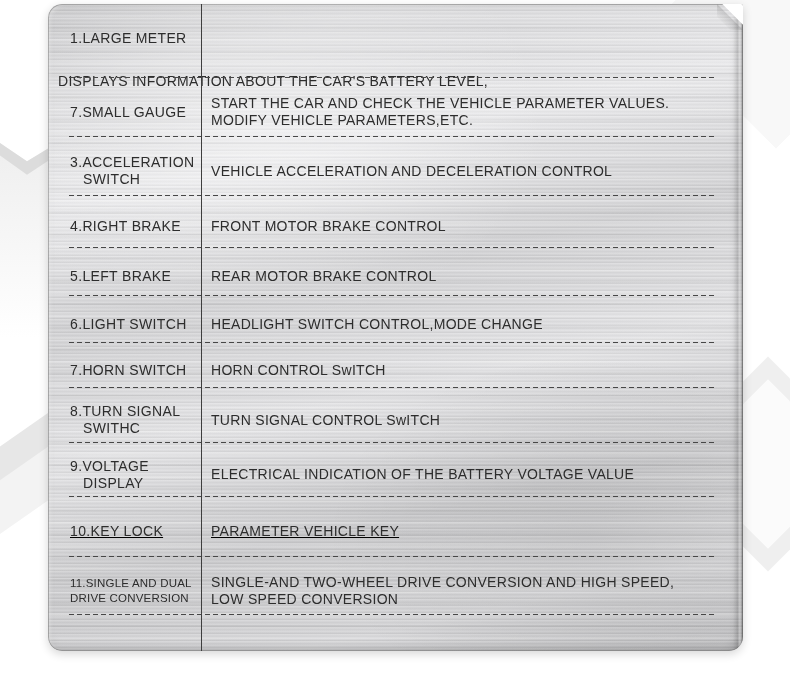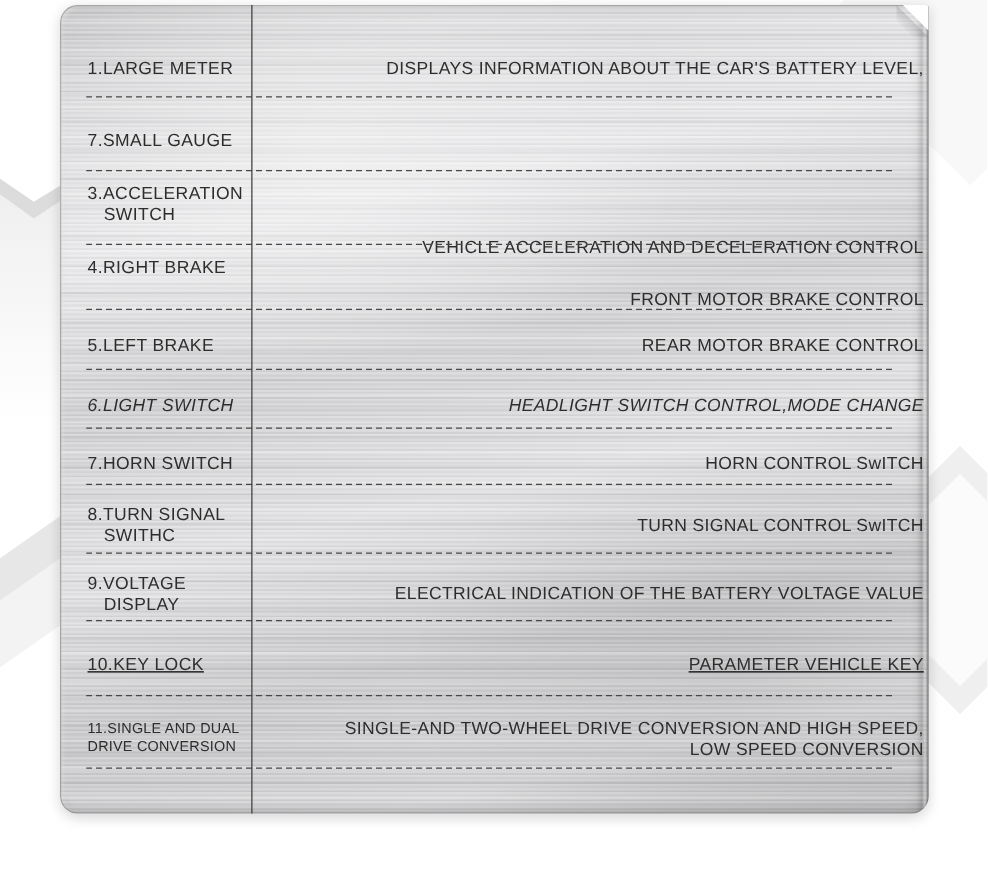--- a/index.html
+++ b/index.html
@@ -106,21 +106,21 @@
     background: repeating-linear-gradient(90deg,
       var(--dash-color, #474747) 0 5px, rgba(0,0,0,0) 5px 8px);
   }
   .cell-label, .cell-desc {
     box-sizing: border-box; display: flex; flex-direction: column;
     justify-content: center; padding-top: 9px;
     color: var(--text-color, #2d2d2d);
     font-size: 14px; line-height: 17px; letter-spacing: 0.35px;
   }
   .cell-label { width: 153px; padding-left: 22px; padding-right: 4px; }
-  .cell-desc  { flex: 1; padding-left: 10px; padding-right: 4px; letter-spacing: 0.3px; align-items: flex-end; }
+  .cell-desc  { flex: 1; padding-left: 10px; padding-right: 4px; letter-spacing: 0.3px; }
   .cell-label div, .cell-desc div { white-space: nowrap; }
   .row.first .cell-label, .row.first .cell-desc { padding-top: 26px; }
   .cell-label.hang div:nth-child(n+2) { margin-left: 13px; }
   .cell-label.small { font-size: 11.5px; line-height: 15px; letter-spacing: 0.2px; }
 </style>
 </head>
 <body style="--text-color: #2d2d2d; --dash-color: #474747; --divider-color: #3e3e3e;">
 
 <div class="stage">
 
@@ -130,64 +130,68 @@
   <div class="bg-deco band-left-bottom-2"></div>
   <div class="bg-deco band-top-right"></div>
   <div class="bg-deco diamond-right-outer"></div>
   <div class="bg-deco diamond-right-inner"></div>
 
   <div class="plate">
     <div class="plate-sheen"></div>
     <div class="edge-right"></div>
     <div class="divider"></div>
     <div class="rows">
-        <div class="row first" style="height: 74px;">
+        <div class="row first" style="height: 74px; flex-direction: column;">
           <div class="cell-label">
             <div>1.LARGE METER</div>
           </div>
           <div class="cell-desc">
             <div>DISPLAYS INFORMATION ABOUT THE CAR'S BATTERY LEVEL,</div>
           </div>
           <div class="dash"></div>
         </div>
         <div class="row" style="height: 59px;">
           <div class="cell-label">
             <div>7.SMALL GAUGE</div>
           </div>
-          <div class="dash"></div>
-        </div>
-        <div class="row" style="height: 59px; flex-direction: column;">
+          <div class="cell-desc">
+            <div>START THE CAR AND CHECK THE VEHICLE PARAMETER VALUES.</div>
+            <div>MODIFY VEHICLE PARAMETERS,ETC.</div>
+          </div>
+          <div class="dash"></div>
+        </div>
+        <div class="row" style="height: 59px;">
           <div class="cell-label hang">
             <div>3.ACCELERATION</div>
             <div>SWITCH</div>
           </div>
           <div class="cell-desc">
             <div>VEHICLE ACCELERATION AND DECELERATION CONTROL</div>
           </div>
           <div class="dash"></div>
         </div>
-        <div class="row" style="height: 52px; flex-direction: column;">
+        <div class="row" style="height: 52px;">
           <div class="cell-label">
             <div>4.RIGHT BRAKE</div>
           </div>
           <div class="cell-desc">
             <div>FRONT MOTOR BRAKE CONTROL</div>
           </div>
           <div class="dash"></div>
         </div>
         <div class="row" style="height: 48px;">
           <div class="cell-label">
             <div>5.LEFT BRAKE</div>
           </div>
           <div class="cell-desc">
             <div>REAR MOTOR BRAKE CONTROL</div>
           </div>
           <div class="dash"></div>
         </div>
-        <div class="row" style="height: 47px; font-style: italic;">
+        <div class="row" style="height: 47px;">
           <div class="cell-label">
             <div>6.LIGHT SWITCH</div>
           </div>
           <div class="cell-desc">
             <div>HEADLIGHT SWITCH CONTROL,MODE CHANGE</div>
           </div>
           <div class="dash"></div>
         </div>
         <div class="row" style="height: 45px;">
           <div class="cell-label">
@@ -220,21 +224,21 @@
         </div>
         <div class="row" style="height: 60px; text-decoration: underline;">
           <div class="cell-label">
             <div>10.KEY LOCK</div>
           </div>
           <div class="cell-desc">
             <div>PARAMETER VEHICLE KEY</div>
           </div>
           <div class="dash"></div>
         </div>
-        <div class="row" style="height: 58px; gap: 40px;">
+        <div class="row" style="height: 58px;">
           <div class="cell-label small">
             <div>11.SINGLE AND DUAL</div>
             <div>DRIVE CONVERSION</div>
           </div>
           <div class="cell-desc">
             <div>SINGLE-AND TWO-WHEEL DRIVE CONVERSION AND HIGH SPEED,</div>
             <div>LOW SPEED CONVERSION</div>
           </div>
           <div class="dash"></div>
         </div>

